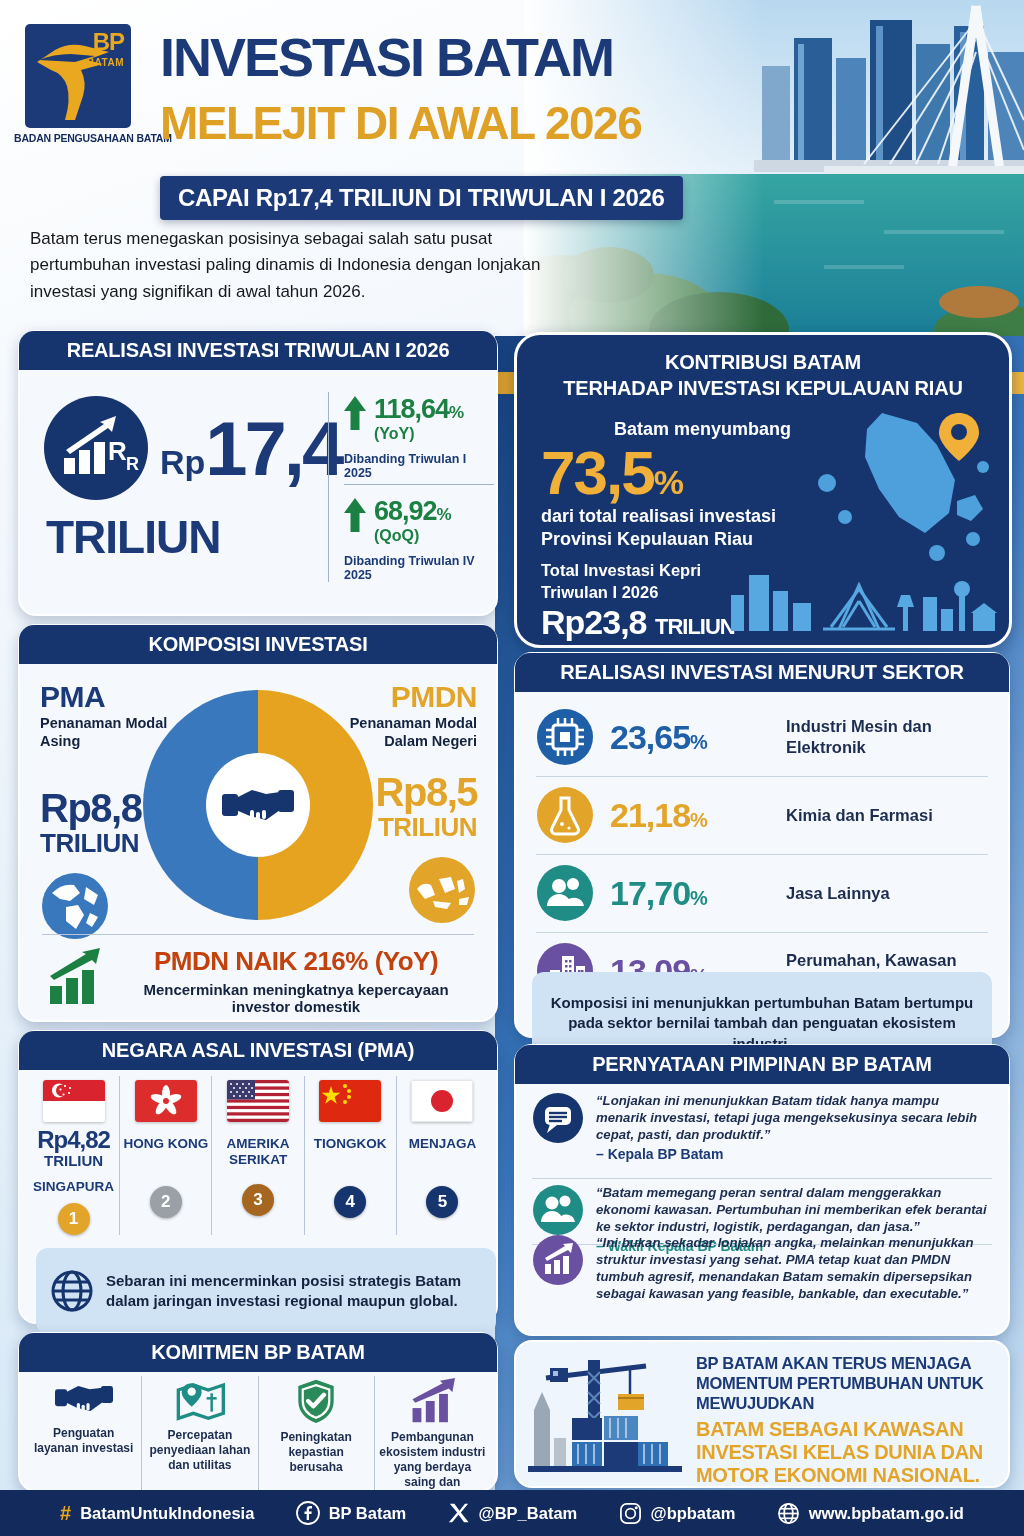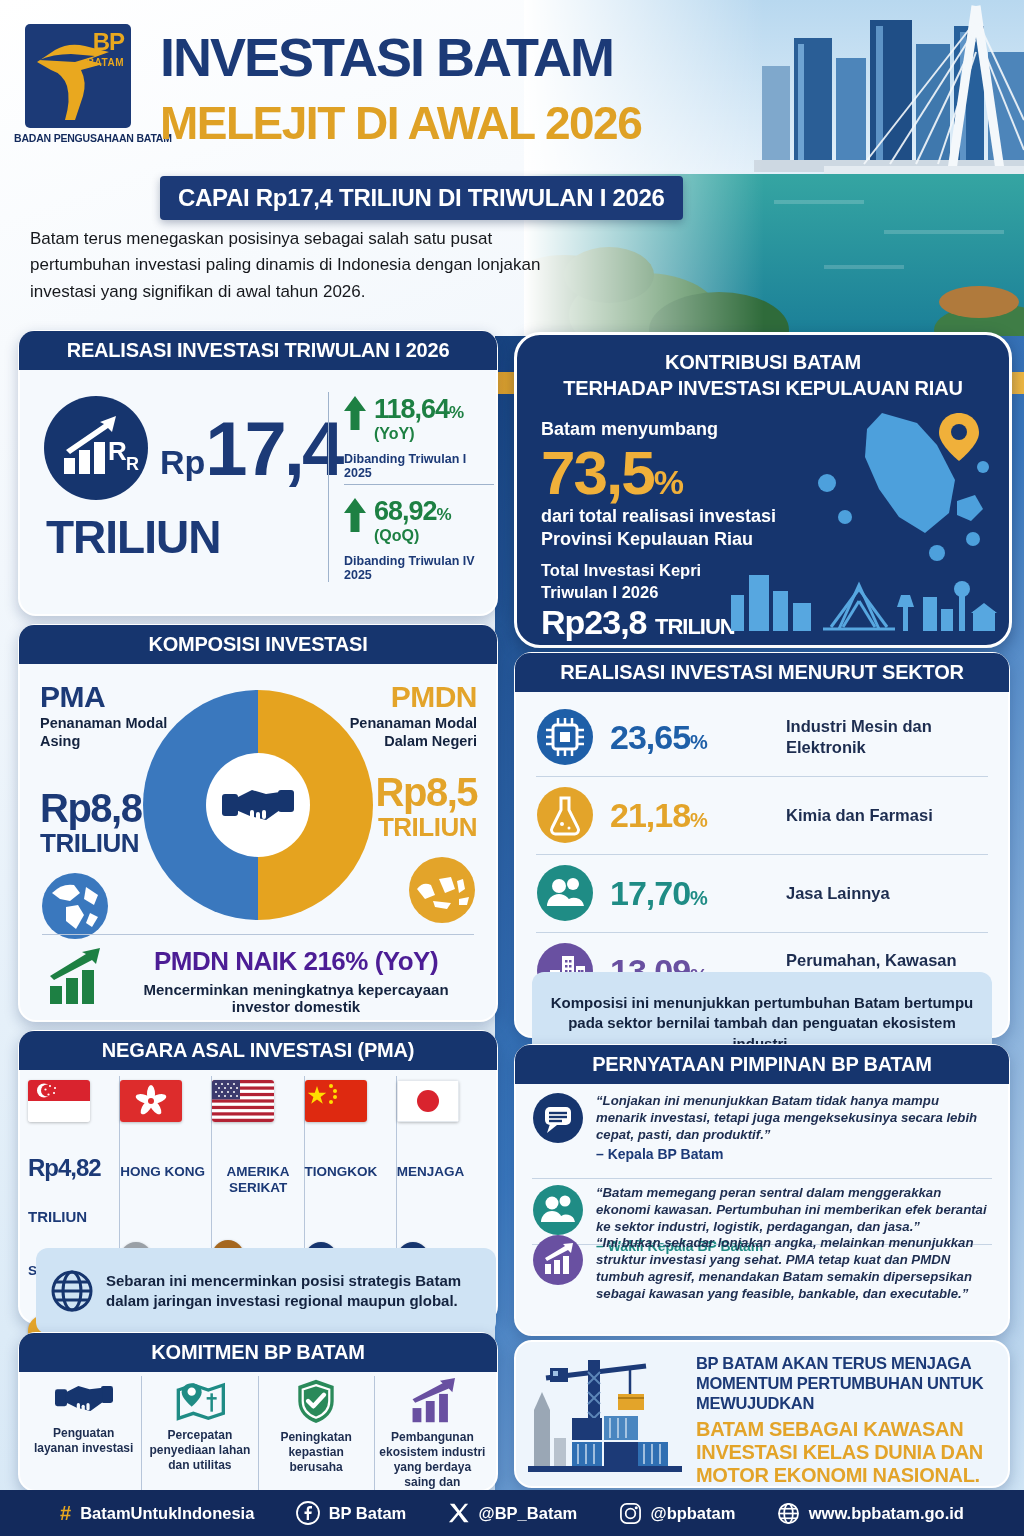--- a/index.html
+++ b/index.html
@@ -40,21 +40,21 @@
   .stat-pct{font-size:27px;font-weight:800;color:#1d8043;letter-spacing:-1px;line-height:1;}
   .stat-pct .pc{font-size:17px;}
   .stat-lab{font-size:16px;font-weight:800;color:#1d8043;margin-top:2px;}
   .stat-cap{font-size:12.5px;font-weight:800;color:#1c3a77;margin-top:9px;}
   .stat-hr{position:absolute;left:324px;top:152px;width:150px;height:1px;background:#9fb3cc;}
   
   .p-kontrib{left:514px;top:332px;width:492px;height:310px;background:#16356e;
     border:3px solid #fff;border-radius:26px;box-shadow:0 6px 16px rgba(10,30,70,.4);color:#fff;}
   .kon-hd{margin-top:14px;text-align:center;font-weight:800;font-size:20px;line-height:1.3;letter-spacing:-.2px;}
   .kon-left{position:absolute;left:24px;top:84px;width:250px;}
-  .kon-lead{font-size:18px;font-weight:600;}
+  .kon-lead{font-size:18px;font-weight:600;text-align:right;}
   .kon-pct{font-size:62px;font-weight:800;color:#f0b03a;letter-spacing:-2px;line-height:1.05;}
   .kon-pct .pc{font-size:34px;}
   .kon-desc{font-size:18px;font-weight:700;line-height:1.25;}
   .kon-total{font-size:16.5px;font-weight:600;margin-top:10px;line-height:1.3;}
   .kon-val{font-size:34px;font-weight:800;letter-spacing:-1px;}
   .kon-val .unit{font-size:22px;}
   
   .p-sektor{left:514px;top:652px;width:492px;height:382px;}
   .sek-row{position:absolute;left:20px;width:452px;height:70px;display:flex;align-items:center;gap:16px;}
   .sek-pct{width:160px;font-size:34px;font-weight:800;letter-spacing:-1px;}
@@ -68,27 +68,27 @@
   .kmp-side{position:absolute;width:135px;}
   .kmp-abbr{font-size:30px;font-weight:800;letter-spacing:-.5px;}
   .kmp-full{font-size:14.5px;font-weight:600;color:#14233f;line-height:1.25;}
   .kmp-val{font-size:40px;font-weight:800;letter-spacing:-1.5px;line-height:1;}
   .kmp-unit{font-size:26px;font-weight:800;letter-spacing:-.5px;}
   .donut{position:absolute;left:123px;top:64px;width:230px;height:230px;border-radius:50%;
     background:conic-gradient(#e5a31f 0 50%,#3a78be 50% 100%);display:flex;align-items:center;justify-content:center;}
   .donut-hole{width:104px;height:104px;border-radius:50%;background:#fff;display:flex;align-items:center;justify-content:center;}
   .kmp-hr{position:absolute;left:22px;top:308px;width:432px;height:1px;background:#b7c6da;}
   .kmp-growth{position:absolute;left:96px;top:320px;width:360px;text-align:center;}
-  .kmp-g1{font-size:26px;font-weight:800;color:#4c1d95;letter-spacing:-.5px;}
+  .kmp-g1{font-size:26px;font-weight:800;color:#c2410c;letter-spacing:-.5px;}
   .kmp-g2{font-size:15px;font-weight:700;color:#14233f;margin-top:4px;}
   
   .p-negara{left:18px;top:1030px;width:476px;height:290px;}
   .neg-grid{position:absolute;left:8px;top:44px;width:460px;display:flex;}
-  .neg-col{width:20%;display:flex;flex-direction:column;align-items:flex-start;text-align:center;
-    border-left:1px solid #b7c6da;padding-top:4px;gap:28px;}
+  .neg-col{width:20%;display:flex;flex-direction:column;align-items:center;text-align:center;
+    border-left:1px solid #b7c6da;padding-top:4px;}
   .neg-col:first-child{border-left:none;}
   .flag{width:62px;height:42px;border-radius:3px;box-shadow:0 1px 3px rgba(0,0,0,.25);position:relative;overflow:hidden;}
   .neg-name{font-size:13.5px;font-weight:800;color:#1c3a77;line-height:1.2;margin-top:10px;min-height:16px;}
   .neg-val{font-size:24px;font-weight:800;color:#1c3a77;letter-spacing:-1px;margin-top:6px;line-height:1;}
   .neg-unit{font-size:15px;font-weight:800;color:#1c3a77;}
   .medal{width:32px;height:32px;border-radius:50%;color:#fff;font-weight:800;font-size:17px;
     display:flex;align-items:center;justify-content:center;margin-top:8px;box-shadow:0 1px 3px rgba(0,0,0,.3);}
   
   .p-pernyataan{left:514px;top:1044px;width:492px;height:288px;}
   .qt-row{position:absolute;left:16px;width:460px;display:flex;gap:12px;}

